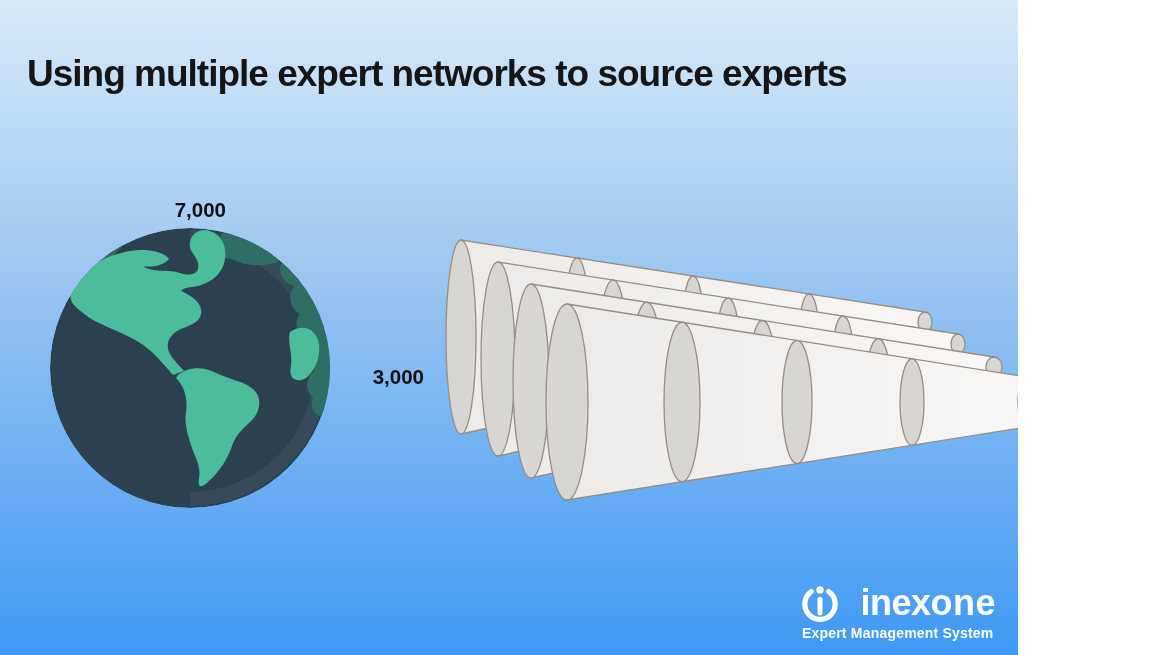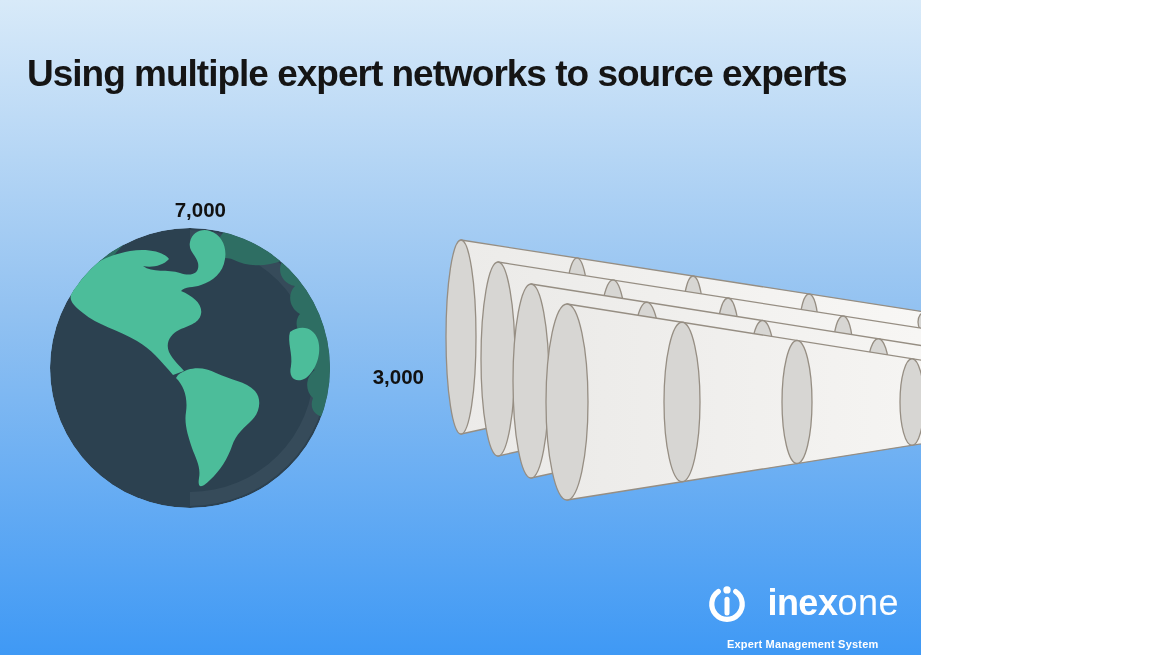--- a/index.html
+++ b/index.html
@@ -1,18 +1,18 @@
 <!DOCTYPE html>
 <html style="--bg-top: #D8EAF9; --bg-bottom: #3F99F5; --title-color: #151515; --ocean: #2C4150; --ocean-rim: #364B5A; --green: #4CBD9A; --teal: #2E6E63; --funnel-body-l: #ECEBE9; --funnel-body-r: #F8F7F5; --funnel-ellipse: #D7D6D3; --funnel-outline: #968E83; --logo-color: #FFFFFF;"><head>
 <meta charset="utf-8">
 <style>
   html,body{margin:0;padding:0;}
   .slide{
     position:relative;
-    width:921px;height:655px;
+    width:1018px;height:655px;
     overflow:hidden;
     font-family:"Liberation Sans", sans-serif;
     background:linear-gradient(180deg, var(--bg-top) 0%, #93C2F1 47%, var(--bg-bottom) 100%);
   }
   .slide-title{
     position:absolute;left:27px;top:28px;
     font-size:37px;font-weight:700;letter-spacing:-1px;
     color:var(--title-color);
     line-height:1.15;
   }
@@ -27,24 +27,24 @@
   .label-out{left:1045px;top:391px;width:46px;text-align:left;}
   .logo{
     position:absolute;right:22px;top:582px;
     display:flex;flex-direction:column;align-items:center;
     color:var(--logo-color);
   }
   .logo-row{display:flex;align-items:center;gap:19px;}
   .logo-mark{width:42px;height:42px;display:block;}
   .logo-wordmark{font-size:36px;line-height:1;display:flex;align-items:baseline;}
   .brand-bold{font-weight:700;letter-spacing:-0.5px;}
-  .brand-light{font-weight:400;letter-spacing:0.5px;}
+  .brand-light{font-weight:700;letter-spacing:0.5px;}
   .logo-tagline{
-    font-size:11px;font-weight:700;letter-spacing:0.2px;
-    margin-top:14px;white-space:nowrap;
+    font-size:14px;font-weight:700;letter-spacing:0.2px;
+    margin-top:1px;white-space:nowrap;
   }
 </style>
 </head>
 <body>
 
 <div class="slide">
 
   <h1 class="slide-title">Using multiple expert networks to source experts</h1>
 
   <svg class="diagram-canvas" width="1164" height="655" viewBox="0 0 1164 655">

